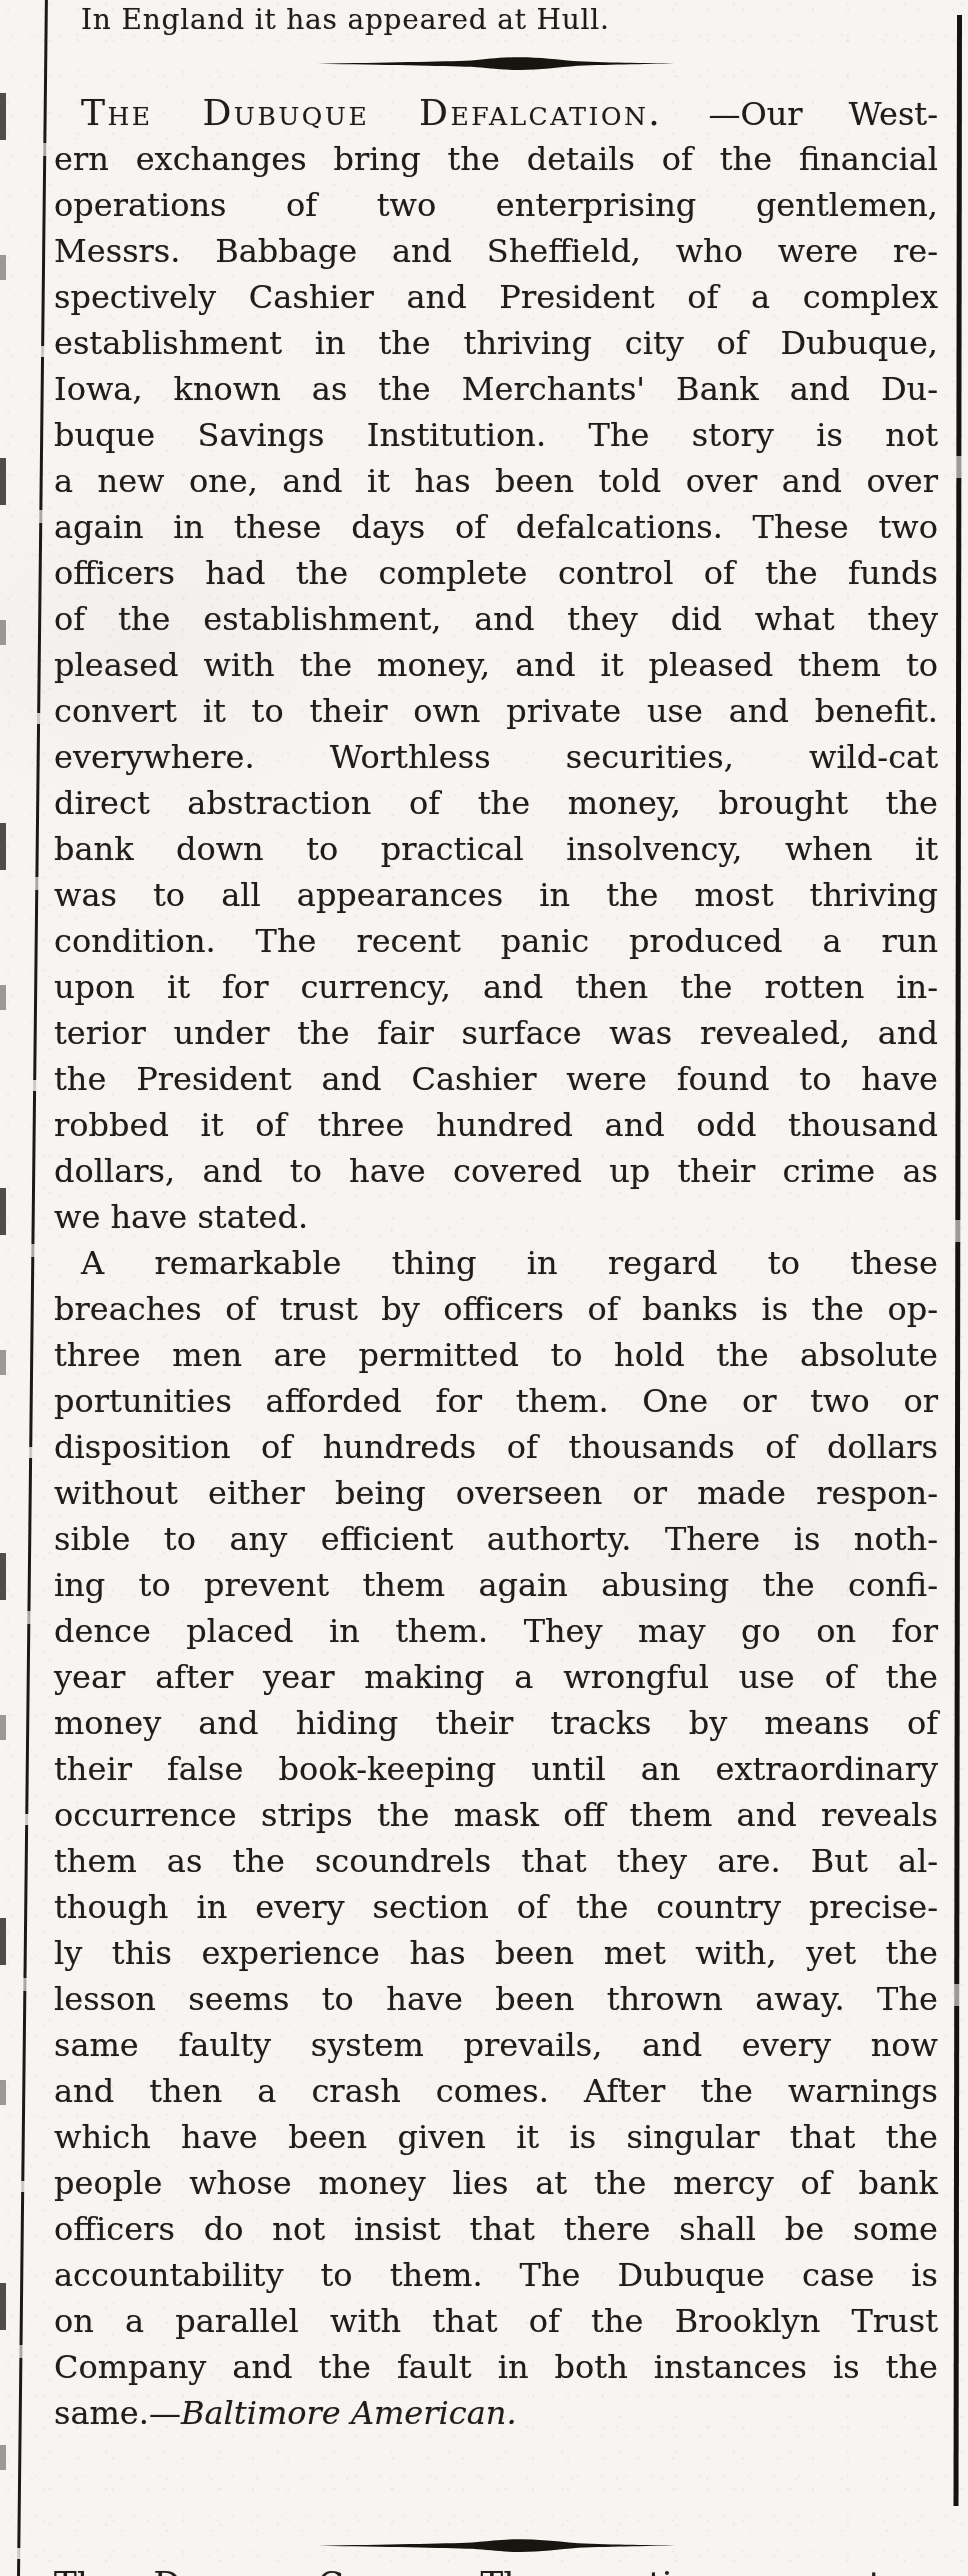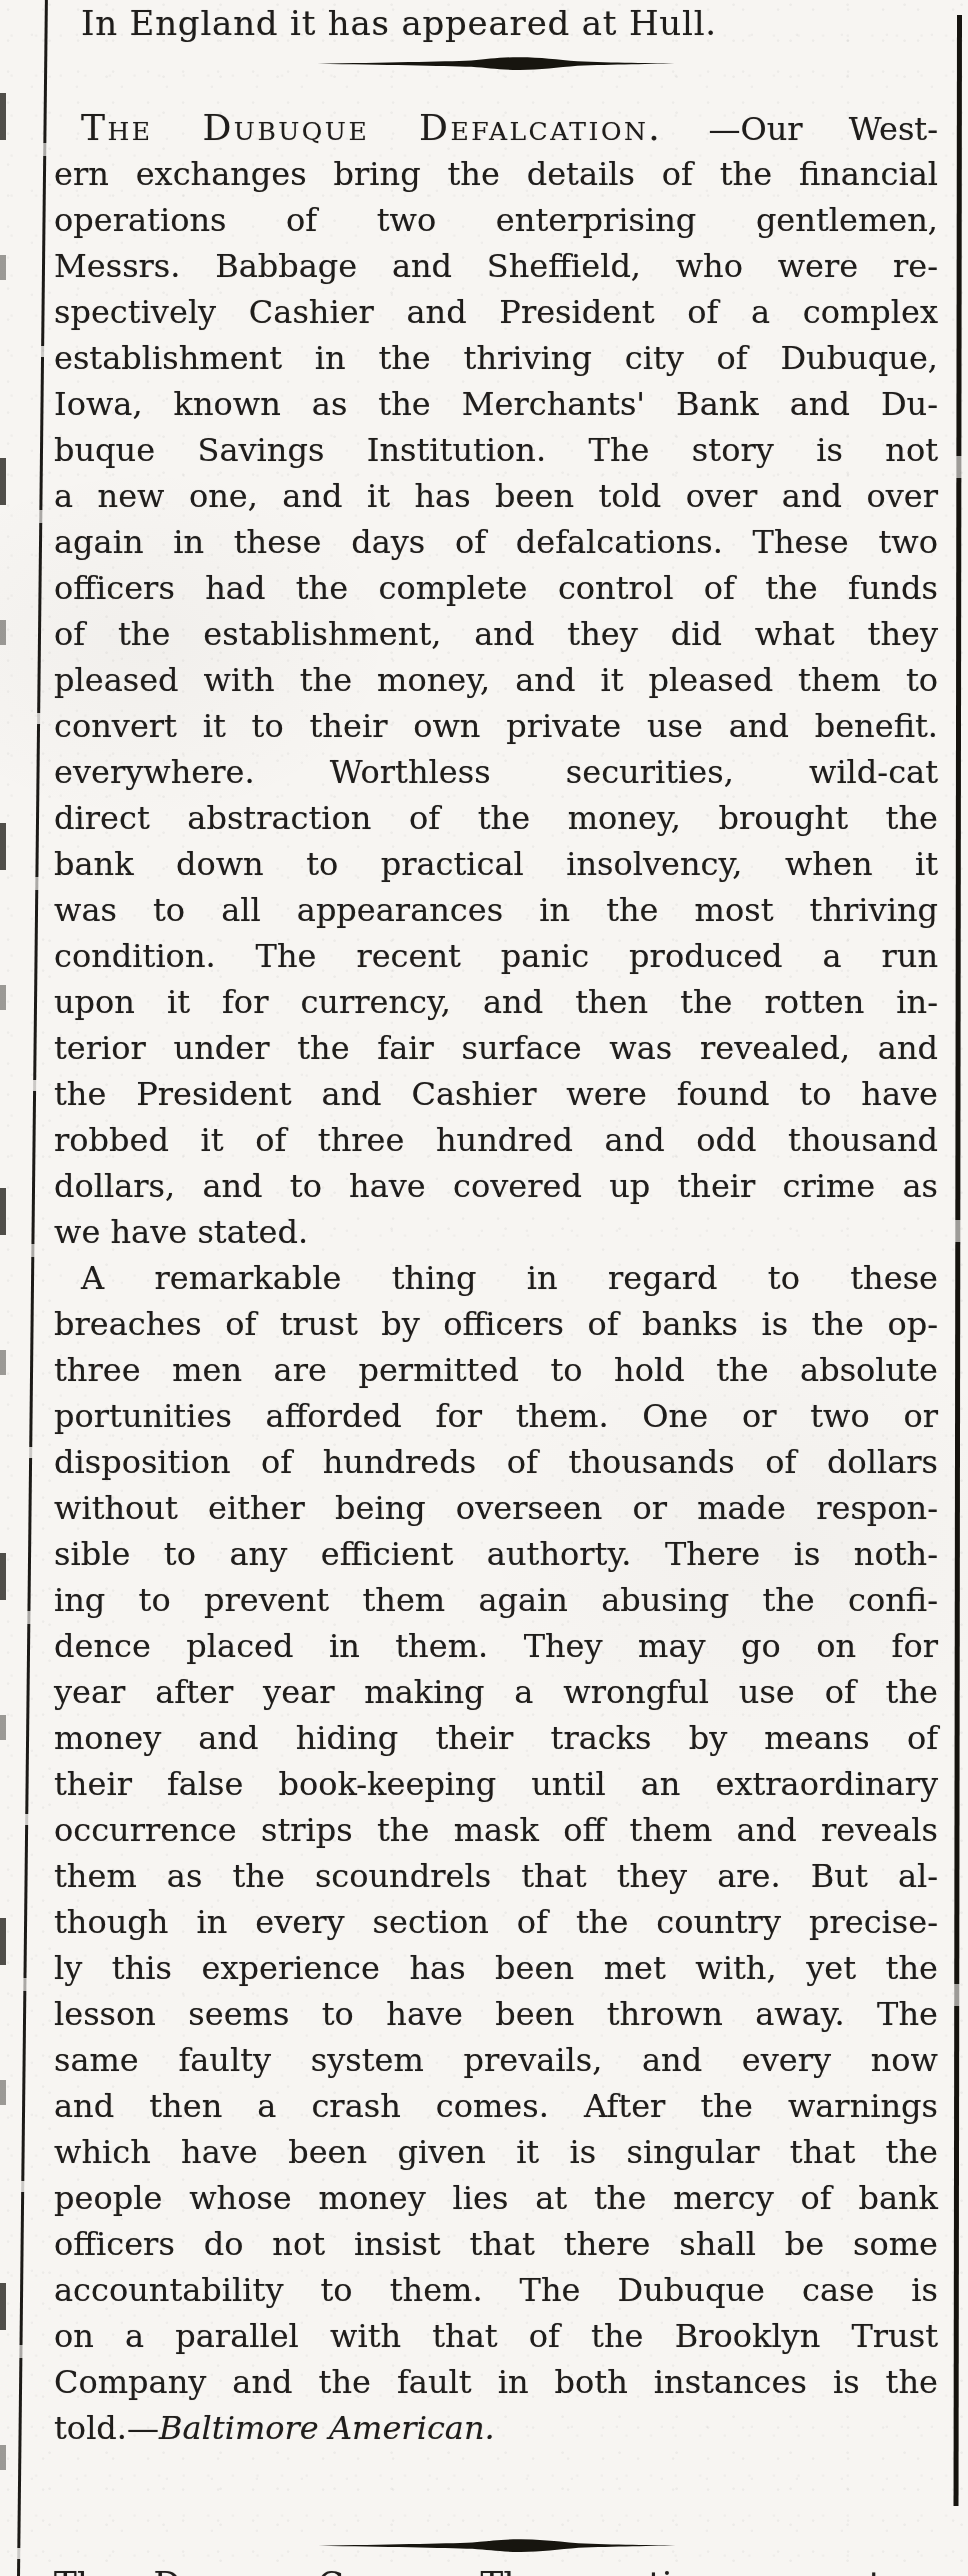--- a/index.html
+++ b/index.html
@@ -37,30 +37,30 @@
       #1c1a17 0 153px, rgba(28,26,23,.35) 153px 166px, #1c1a17 166px 356px, rgba(28,26,23,.2) 356px 367px);
   }
   .rule-right{
     left:957px;top:15.3px;width:5.1px;height:2491px;
     transform:rotate(0.08deg);transform-origin:top center;
     background:repeating-linear-gradient(to bottom,
       #16140f 0 441px, rgba(22,20,15,.4) 441px 463px, #16140f 463px 764px);
   }
   .opening-line{
     position:absolute;top:3.4px;left:81px;
-    font-size:34px;letter-spacing:0.8px;white-space:nowrap;
+    font-size:28px;letter-spacing:0.8px;white-space:nowrap;
     text-shadow:0 0 0.8px rgba(25,22,18,.4);
   }
   .divider{position:absolute;width:365px;height:15.3px;}
   .divider-top{top:56px;left:316px;}
   .divider-bottom{top:2538px;left:317px;}
   .divider svg{display:block;}
   .article{
-    position:absolute;top:111px;left:54px;width:884px;
-    font-size:32px;line-height:34px;
+    position:absolute;top:93px;left:54px;width:884px;
+    font-size:32px;line-height:40px;
     text-shadow:0 0 0.8px rgba(25,22,18,.38);
   }
   .line{
     text-align:justify;text-align-last:justify;
     height:46px;overflow:visible;white-space:normal;
   }
   .last-line{text-align-last:left;}
   .indent{text-indent:27px;}
   .heading{
     font-variant:small-caps;font-size:36px;letter-spacing:2.5px;
@@ -147,21 +147,21 @@
         <div class="line">and then a crash comes. After the warnings</div>
         <div class="line">which have been given it is singular that the</div>
         <div class="line">people whose money lies at the mercy of bank</div>
         <div class="line">officers do not insist that there shall be some</div>
         <div class="line">accountability to them. The Dubuque case is</div>
         <div class="line">on a parallel with that of the Brooklyn Trust</div>
         <div class="line">Company and the fault in both instances is the</div>
       </div>
 
     <div class="line last-line">
-      <span>told.—</span><span class="italic">Baltimore American.</span>
+      <span>same.—</span><span class="italic">Baltimore American.</span>
     </div>
 
   </div>
 
   <div class="divider divider-bottom">
     <svg width="365" height="15.3" viewBox="0 0 430 18">
       <path d="M2 9 C 80 7.6, 150 6.6, 183 5.2 C 203 3.8, 214 1.6, 238 1.4 C 263 1.2, 284 4.2, 308 6.2 C 348 8, 398 8.6, 428 8.9 C 398 9.4, 348 10, 308 11.6 C 284 13.6, 263 16.6, 238 16.4 C 214 16.2, 203 14.2, 183 12.8 C 150 11.4, 80 10.4, 2 9 Z" fill="#17150f"></path>
     </svg>
   </div>
 

